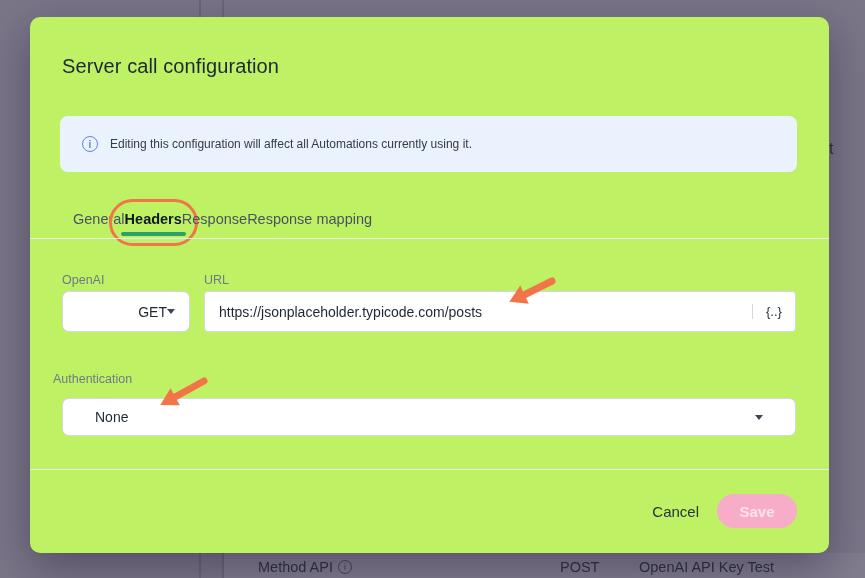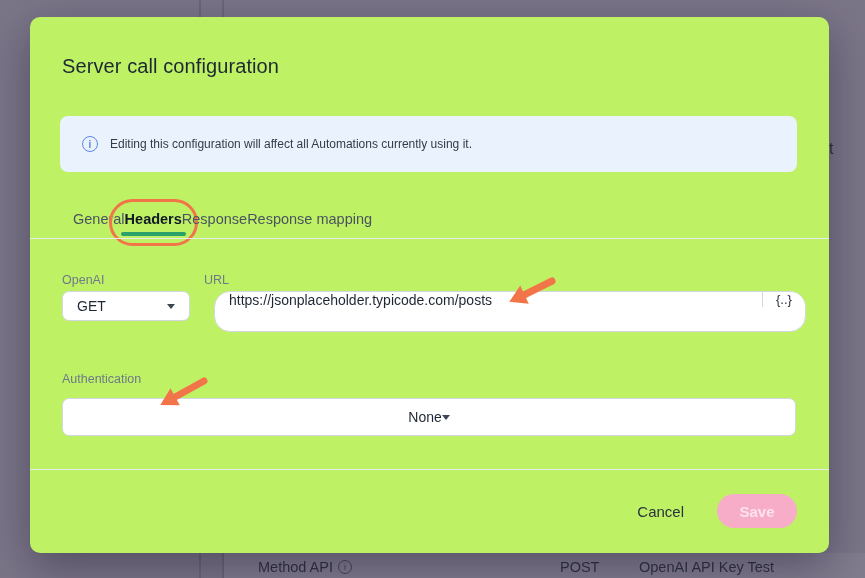--- a/index.html
+++ b/index.html
@@ -70,44 +70,44 @@
   }
   .annotation-ring{
     position:absolute;left:-16px;right:-16px;top:-12px;height:47px;
     border:3px solid var(--orange);border-radius:24px;pointer-events:none;
   }
   .tabs-divider{position:absolute;left:0;right:0;top:221px;height:1px;background:var(--divider)}
   
   .field-label{position:absolute;font-size:12.5px;color:var(--label)}
   .lbl-method{left:32px;top:256px}
   .lbl-url{left:174px;top:256px}
-  .lbl-auth{left:32px;top:355px}
+  .lbl-auth{left:23px;top:355px}
   .select{
     position:absolute;border:1px solid var(--border);border-radius:7px;background:#fff;
     display:flex;align-items:center;font-size:14px;color:var(--text-dark);cursor:pointer;
   }
-  .sel-method{left:32px;top:274px;width:128px;height:30px;padding:0 14px;justify-content:space-between}
-  .sel-auth{left:32px;top:381px;width:734px;height:38px;padding:0 32px;justify-content:center}
+  .sel-method{left:32px;top:274px;width:128px;height:41px;padding:0 14px;justify-content:flex-end}
+  .sel-auth{left:32px;top:381px;width:734px;height:38px;padding:0 32px;justify-content:space-between}
   .caret{width:0;height:0;border-left:4.5px solid transparent;border-right:4.5px solid transparent;border-top:5.5px solid #3c4553}
   .url-group{
     position:absolute;left:174px;top:274px;width:592px;height:41px;
-    border:1px solid var(--border);border-radius:16px;background:#fff;
-    display:flex;align-items:flex-start;overflow:hidden;margin-left:10px;
+    border:1px solid var(--border);border-radius:4px;background:#fff;
+    display:flex;align-items:center;overflow:hidden;
   }
   .url-input{
     flex:1;border:none;outline:none;padding:0 14px;font-size:14px;color:var(--text-dark);
     font-family:"Liberation Sans","DejaVu Sans",sans-serif;background:transparent;min-width:0;
   }
   .var-button{
     width:43px;border-left:1px solid var(--border);display:flex;align-items:center;justify-content:center;
     font-size:13px;color:#2a3342;cursor:pointer;background:#fff;
   }
   
   .footer-divider{position:absolute;left:0;right:0;top:452px;height:1px;background:var(--divider)}
-  .footer{position:absolute;right:32px;top:477px;height:34px;display:flex;align-items:center;gap:33px}
+  .footer{position:absolute;right:32px;top:477px;height:34px;display:flex;align-items:center;gap:18px}
   .btn-cancel{font-size:15px;font-weight:500;color:#29323f;cursor:pointer;background:none;border:none;
     font-family:"Liberation Sans","DejaVu Sans",sans-serif}
   .btn-save{
     width:80px;height:34px;border:none;border-radius:17px;background:var(--pink);
     color:var(--pink-text);font-size:15px;font-weight:700;cursor:default;
     font-family:"Liberation Sans","DejaVu Sans",sans-serif;
   }
   
   .annotation-layer{position:absolute;left:0;top:0;width:865px;height:578px;pointer-events:none;z-index:5}
 </style>

